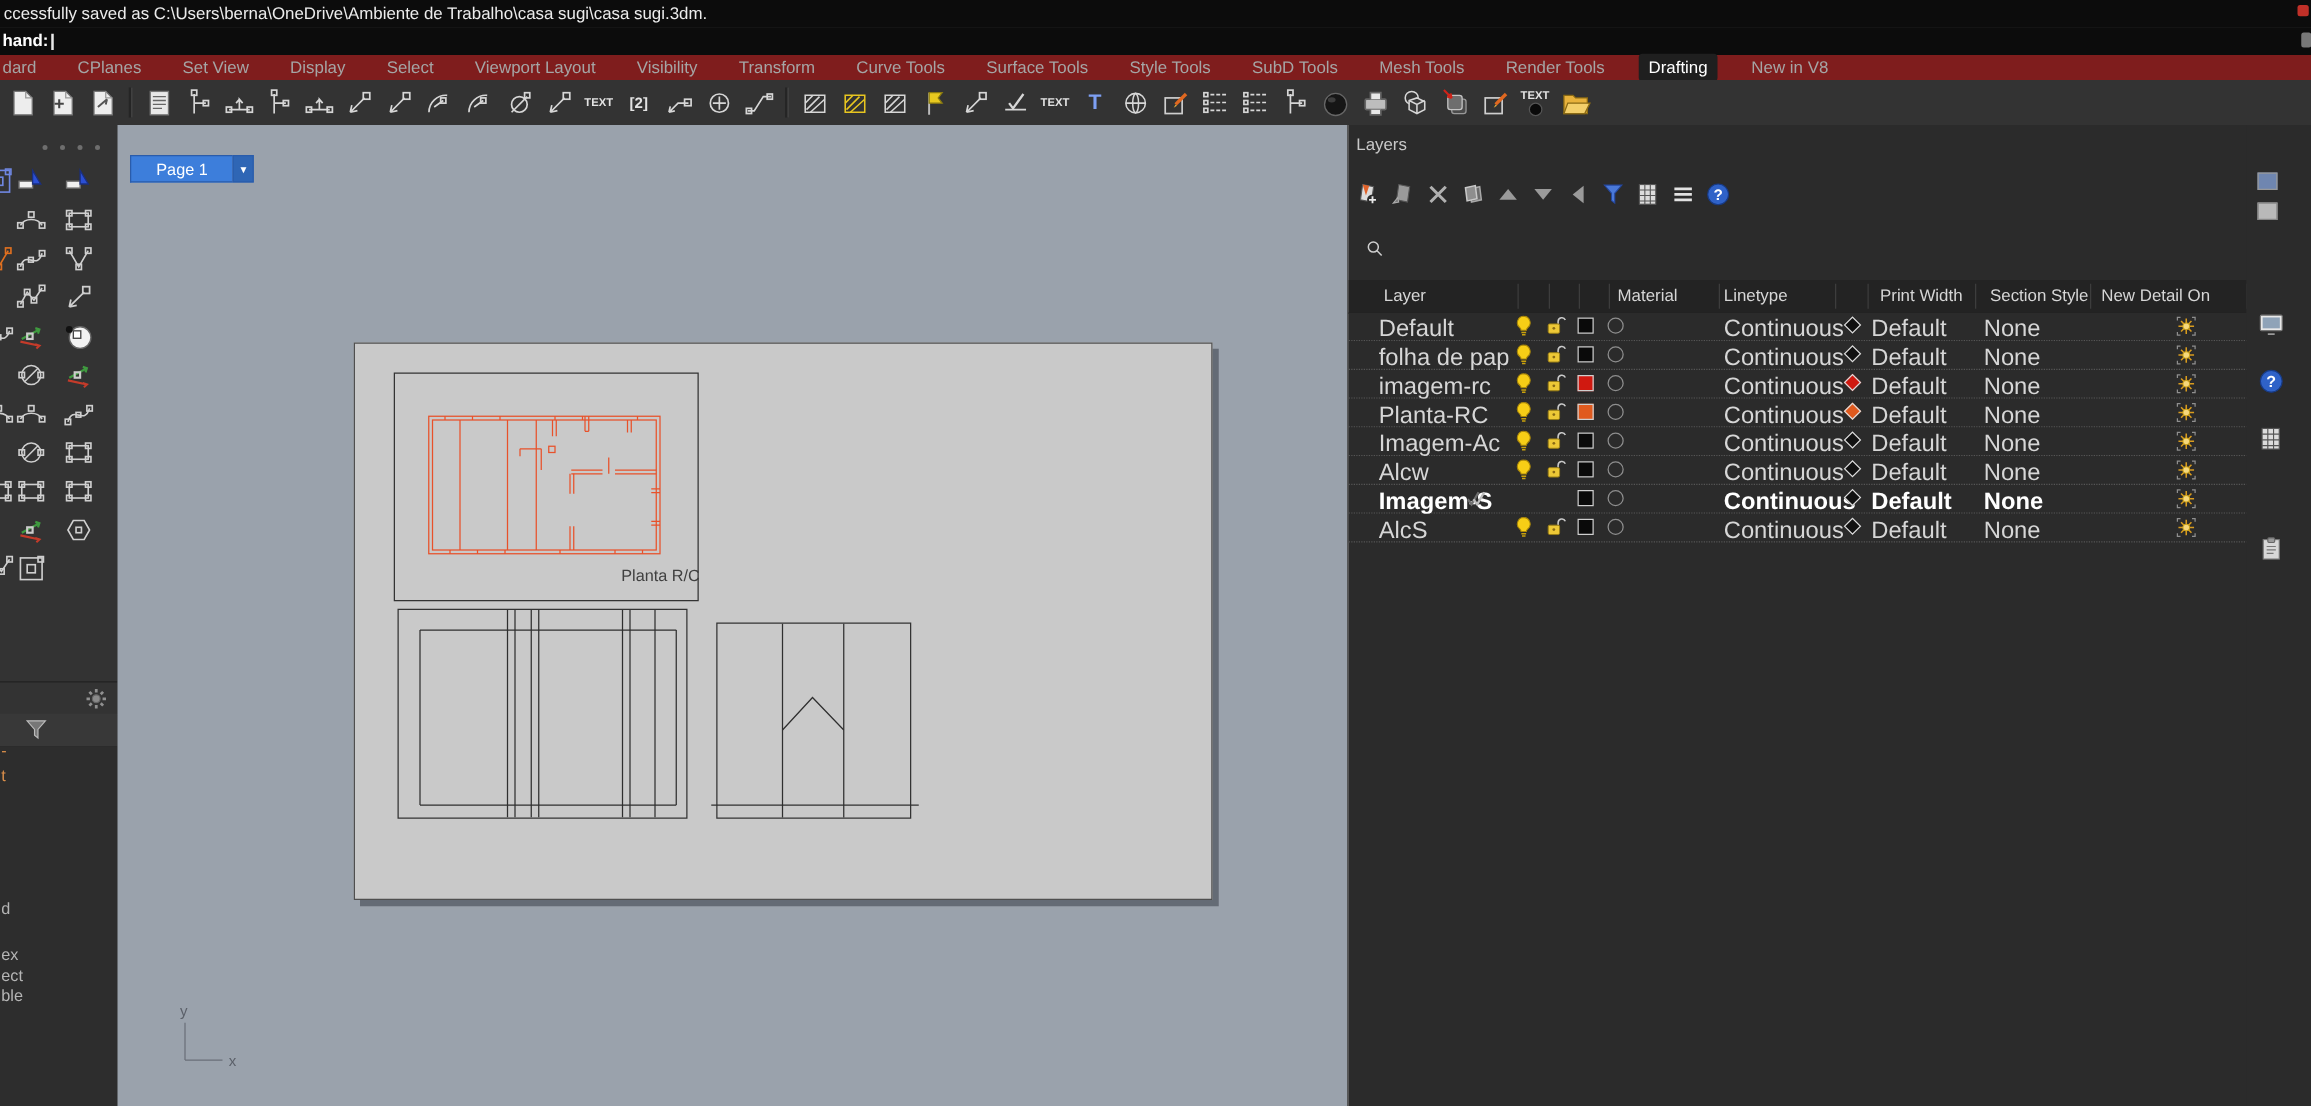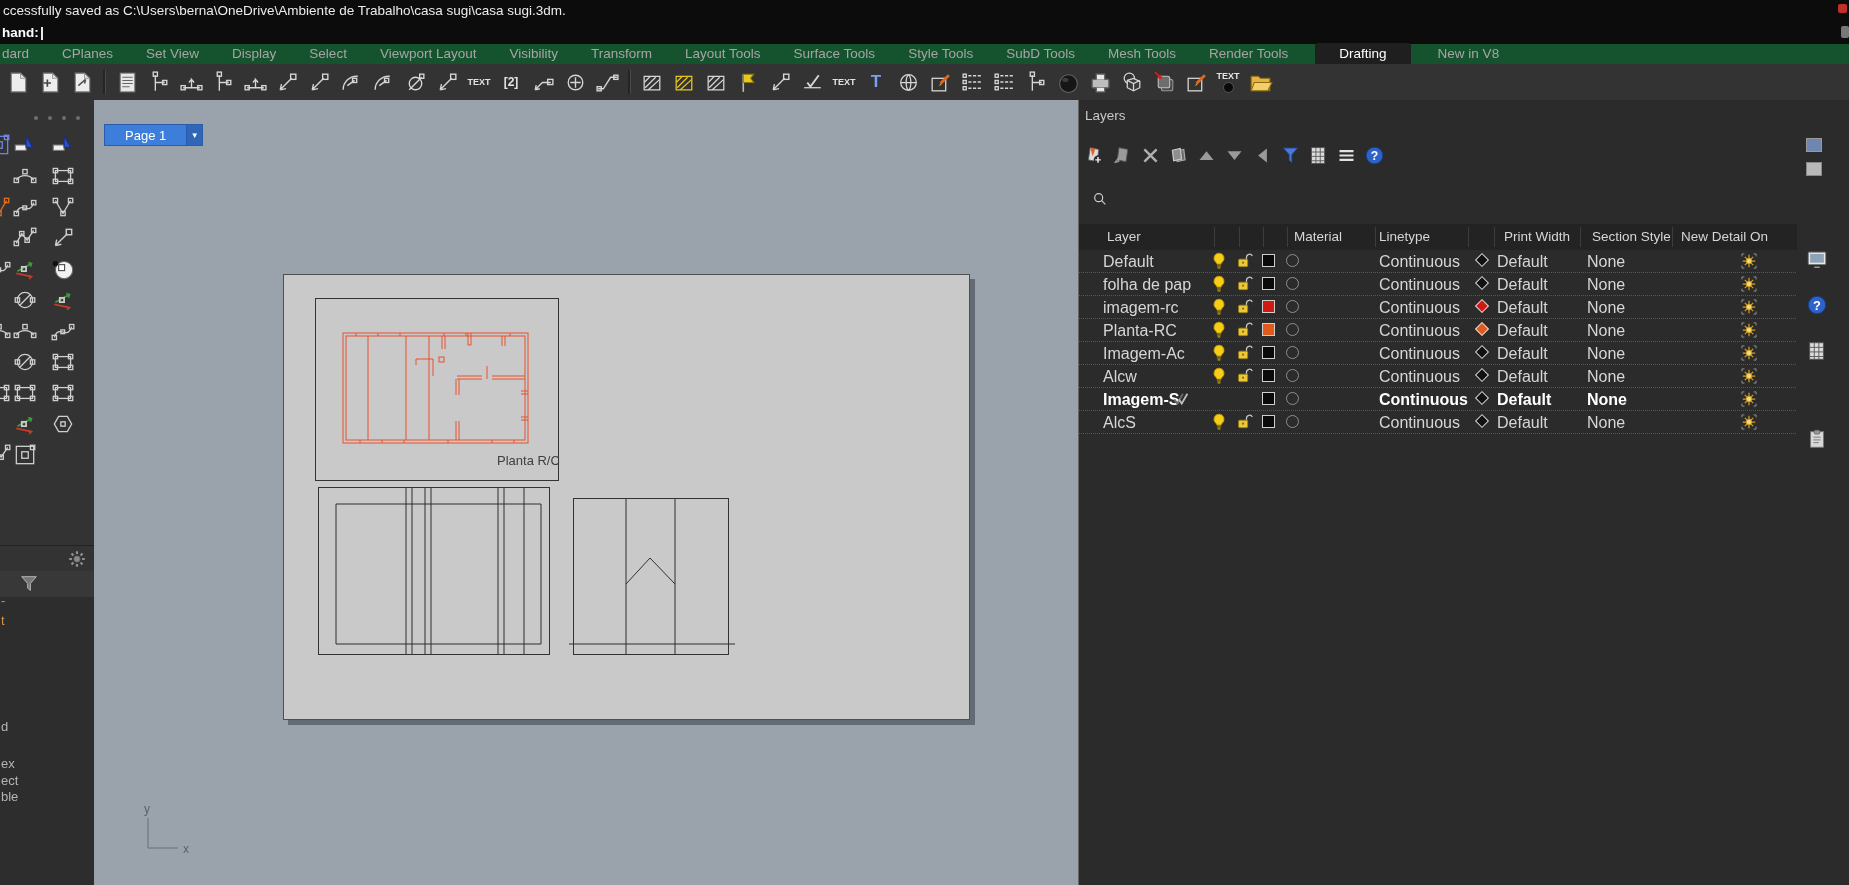--- a/index.html
+++ b/index.html
@@ -10,24 +10,24 @@
 
   
   #msg-line{left:0;top:0;width:1849px;height:22px;background:#0c0c0c;color:#ececec;
             font-size:13.5px;line-height:22px;padding-left:3px;box-sizing:border-box;white-space:nowrap}
   #cmd-line{left:0;top:22px;width:1849px;height:22px;background:#0c0c0c;color:#fff;
             font-size:13.5px;line-height:22px;padding-left:2px;box-sizing:border-box}
   #cmd-line b{font-weight:bold}
   .caret{display:inline-block;width:2px;height:13px;background:#e8e8e8;vertical-align:middle;margin-left:2px}
 
   
-  #menubar{left:0;top:44px;width:1849px;height:20px;background:#14532d;display:flex;align-items:center;
+  #menubar{left:0;top:44px;width:1849px;height:20px;background:#7f1d1d;display:flex;align-items:center;
            gap:33px;padding-left:2px;box-sizing:border-box;font-size:13.5px;color:#a5a5a5;white-space:nowrap}
   .menu-item{cursor:default;line-height:20px}
-  .menu-item.active{background:#1f1f1f;color:#fff;border-radius:3px;padding:1px 24px;margin:14px -6px}
+  .menu-item.active{background:#1f1f1f;color:#fff;border-radius:3px;padding:1px 8px;margin:14px -6px}
 
   
   #main-toolbar{left:0;top:64px;width:1849px;height:36px;background:#333;display:flex;align-items:center;
                 gap:4px;padding-left:4px;box-sizing:border-box}
   .ti{width:28px;height:28px;flex:0 0 auto;display:flex;align-items:center;justify-content:center;color:#d6d6d6}
   .ti svg{width:25px;height:25px}
   .tsep{width:2px;height:24px;background:#252525;border-right:1px solid #4a4a4a;flex:0 0 auto;margin:0 3px}
   .lblic{font-size:9px;font-weight:bold;color:#e3e3e3;letter-spacing:0;display:flex;flex-direction:column;
          align-items:center;justify-content:center}
   .lblic.big{font-size:12px}
@@ -68,21 +68,21 @@
   .pti{width:23px;height:23px;display:flex;align-items:center;justify-content:center;color:#a9a9a9}
   .pti svg{width:21px;height:21px}
   #layer-search{left:6px;top:86px;width:710px;height:26px;background:#4d4d4d;border:1px solid #787878;
                 border-radius:13px;color:#d8d8d8;font-size:13.5px;padding:0 10px 0 30px;box-sizing:border-box;outline:none}
   #search-mag{left:13px;top:91px;width:16px;height:16px;color:#cfcfcf;pointer-events:none}
   #lheader{left:0;top:124px;width:719px;height:26px;background:#232323;border-bottom:1px solid #121212;
            font-size:13.5px;color:#d6d6d6}
   .hlabel{position:absolute;top:5px;white-space:nowrap}
   .hsep{position:absolute;top:3px;width:1px;height:20px;background:#3d3d3d}
   #lrows{left:0;top:150px;width:719px}
-  .lrow{position:relative;height:22px;border-bottom:1px dotted #565656;font-size:16px;color:#d6d6d6;background:#2b2b2b}
+  .lrow{position:relative;height:22px;border-bottom:1px dotted #565656;font-size:19px;color:#d6d6d6;background:#2b2b2b}
   .c-name{position:absolute;left:24px;top:3px;max-width:104px;white-space:nowrap;overflow:hidden}
   .c-check{position:absolute;left:92px;top:2px;width:20px;height:18px;display:none}
   .c-bulb{position:absolute;left:130px;top:1px;width:20px;height:20px}
   .c-lock{position:absolute;left:156px;top:2px;width:19px;height:19px}
   .c-swatch{position:absolute;left:183px;top:4px;width:13px;height:13px;border:1.5px solid #cfcfcf;box-sizing:border-box}
   .c-mat{position:absolute;left:207px;top:4px;width:13px;height:13px;border:1.5px solid #8e8e8e;border-radius:50%;box-sizing:border-box}
   .c-lt{position:absolute;left:300px;top:3px}
   .c-dia{position:absolute;left:398px;top:5px;width:10px;height:10px;border:1.5px solid #dcdcdc;transform:rotate(45deg);box-sizing:border-box}
   .c-pw{position:absolute;left:418px;top:3px}
   .c-ss{position:absolute;left:508px;top:3px}
@@ -359,21 +359,21 @@
 
 <div id="menubar" class="abs">
   <span class="menu-item">dard</span>
   <span class="menu-item">CPlanes</span>
   <span class="menu-item">Set View</span>
   <span class="menu-item">Display</span>
   <span class="menu-item">Select</span>
   <span class="menu-item">Viewport Layout</span>
   <span class="menu-item">Visibility</span>
   <span class="menu-item">Transform</span>
-  <span class="menu-item">Layout Tools</span>
+  <span class="menu-item">Curve Tools</span>
   <span class="menu-item">Surface Tools</span>
   <span class="menu-item">Style Tools</span>
   <span class="menu-item">SubD Tools</span>
   <span class="menu-item">Mesh Tools</span>
   <span class="menu-item">Render Tools</span>
   <span class="menu-item active">Drafting</span>
   <span class="menu-item">New in V8</span>
 </div>
 
 <div id="main-toolbar" class="abs">

